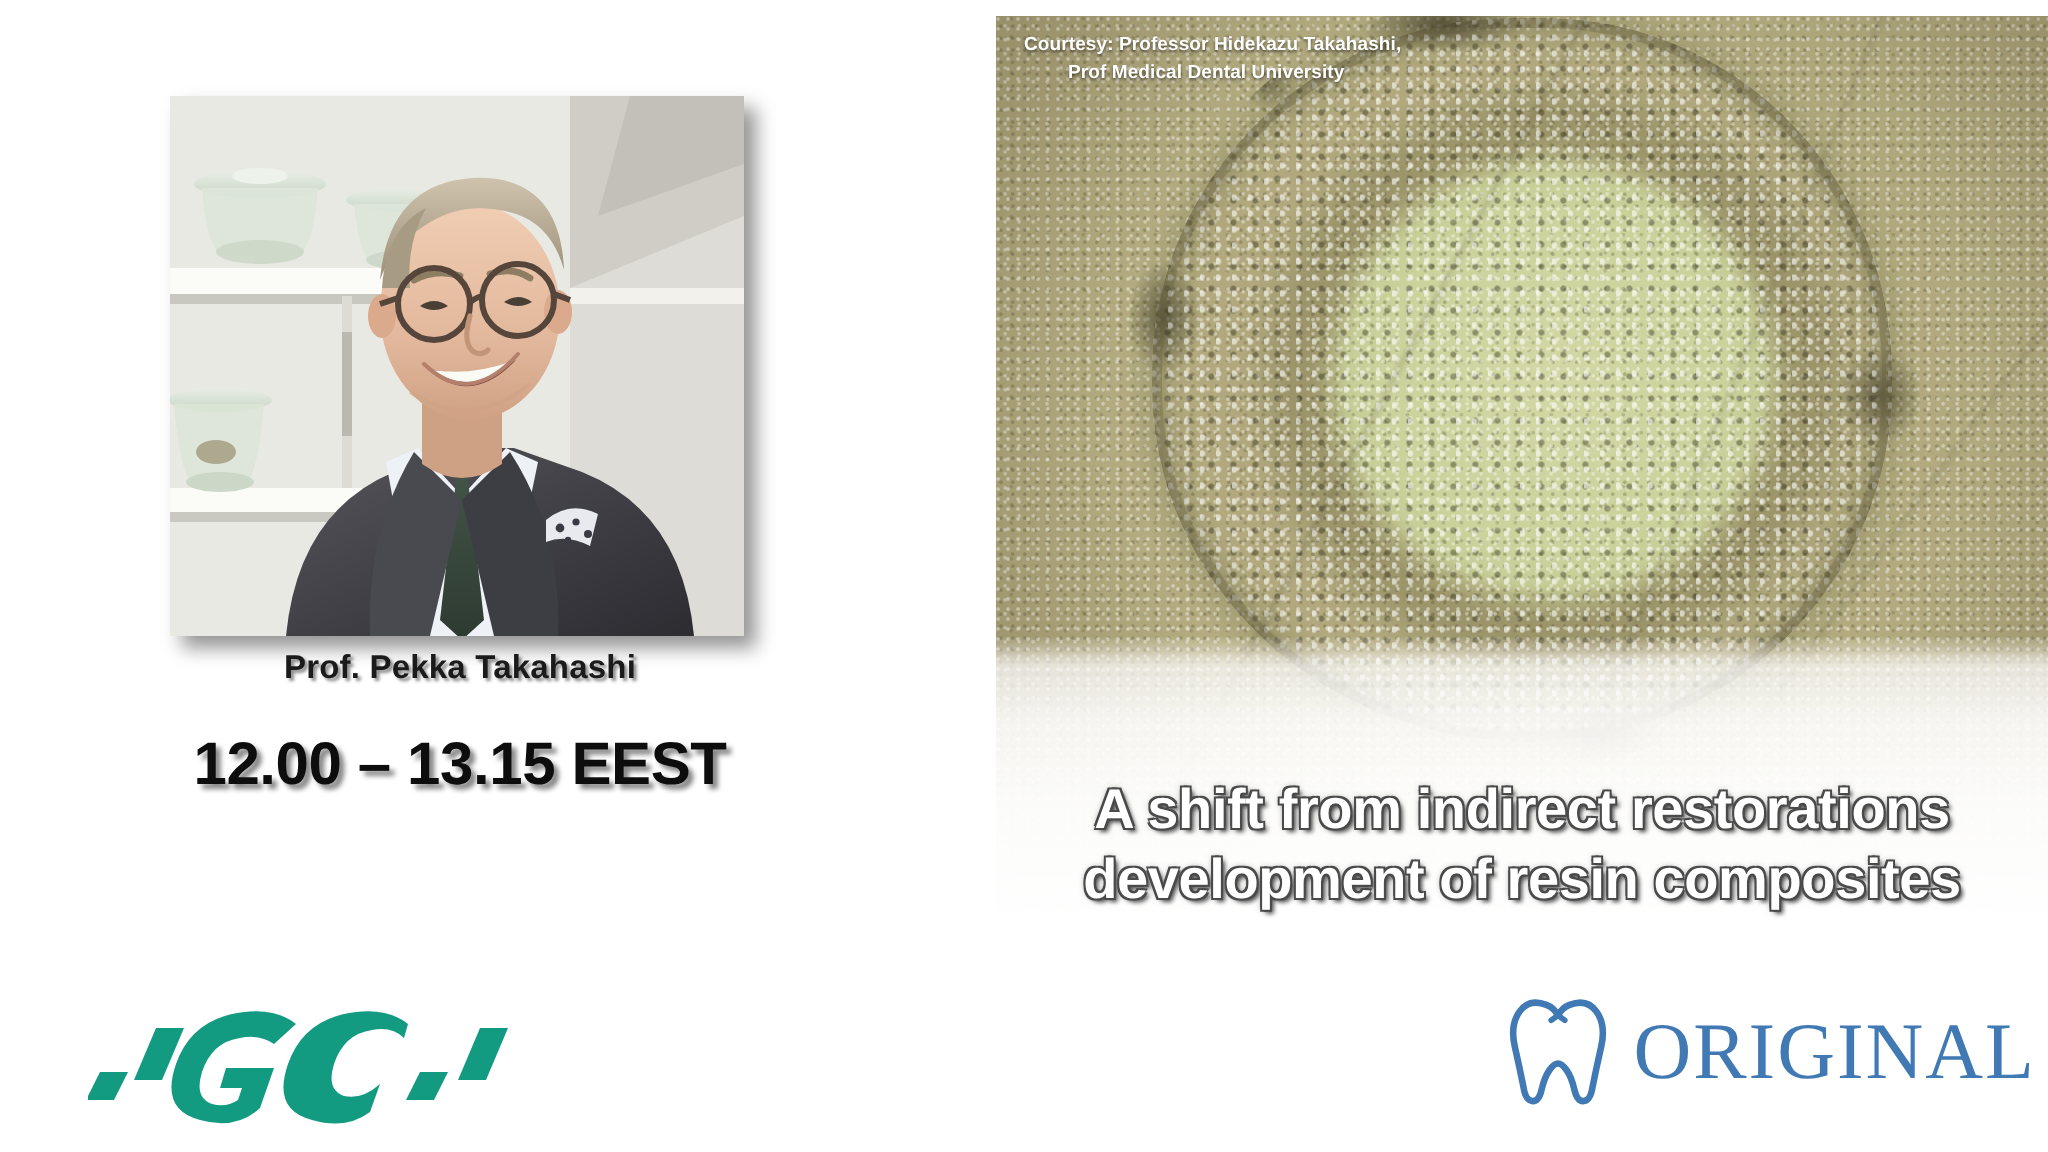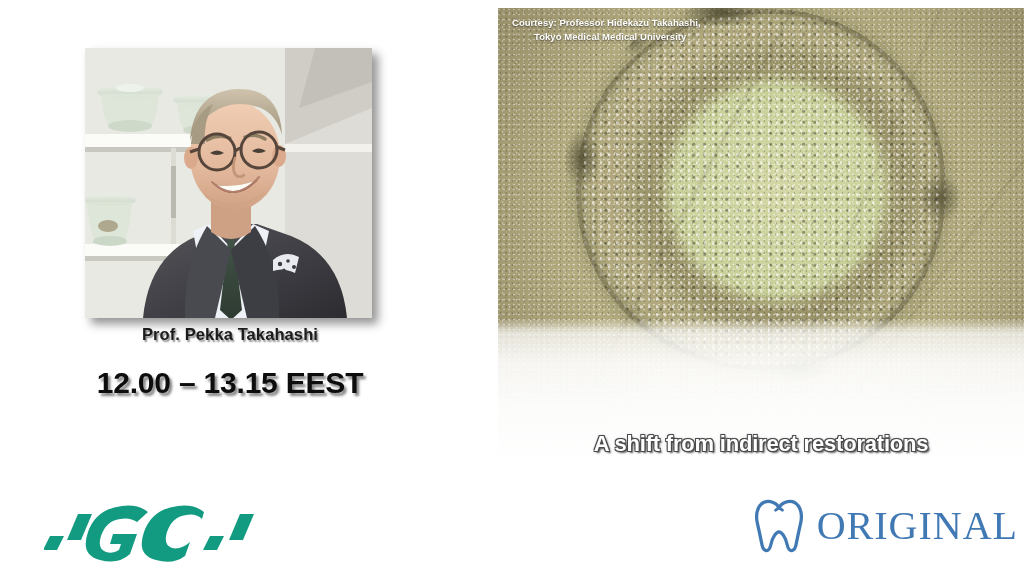--- a/index.html
+++ b/index.html
@@ -155,21 +155,21 @@
   }
   .courtesy .c-line1 { display: block; }
   .courtesy .c-line2 { display: block; padding-left: 22px; }
 
   .micro-title {
     position: absolute;
     left: 0; bottom: 6px;
     width: 526px;
     text-align: center;
     color: #ffffff;
-    font-size: 22px;
+    font-size: 28px;
     font-weight: bold;
     line-height: 1.23;
     letter-spacing: -0.2px;
     text-shadow:
       -1px -1px 0 #4a4a4a, 1px -1px 0 #4a4a4a, -1px 1px 0 #4a4a4a, 1px 1px 0 #4a4a4a,
       2px 2px 2px rgba(35,35,35,0.75),
       0 0 3px rgba(60,60,60,0.7);
   }
   .micro-title .t-line { display: block; white-space: nowrap; }
 
@@ -324,27 +324,28 @@
     <div class="micro-image">
       <div class="micro-grain"></div>
       <div class="micro-clumps"></div>
       <div class="micro-ring"></div>
       <div class="micro-scratches"></div>
       <div class="micro-vignette"></div>
     </div>
 
     <div class="courtesy">
       <span class="c-line1">Courtesy: Professor Hidekazu Takahashi,</span>
-      <span class="c-line2">Tokyo Medical Medical University</span>
+      <span class="c-line2">Prof Medical Dental University</span>
     </div>
 
     <div class="micro-fade"></div>
 
     <div class="micro-title">
       <span class="t-line">A shift from indirect restorations</span>
+      <span class="t-line">development of resin composites</span>
     </div>
   </div>
 
   <div class="footer">
 
     <div class="gc-logo">
       <svg width="230" height="80" viewBox="0 0 230 80">
         <g fill="#139b82">
 
           <polygon points="6,48 20,48 13,62 -1,62"></polygon>

